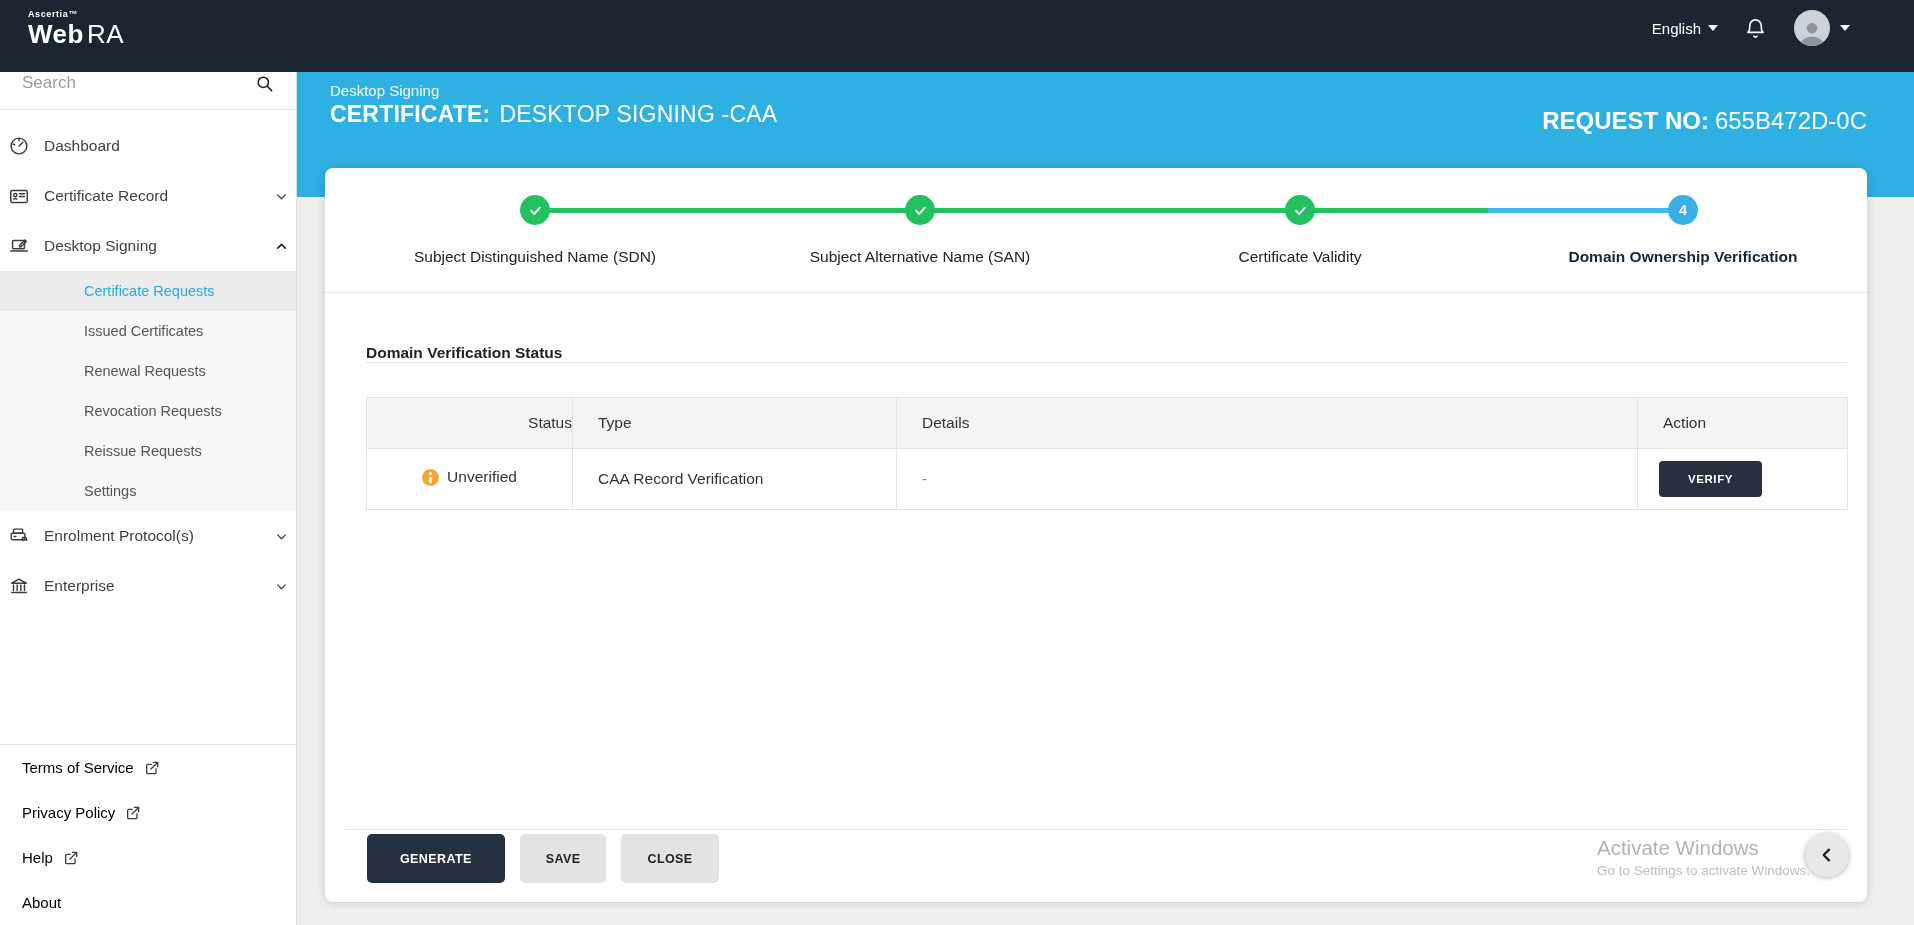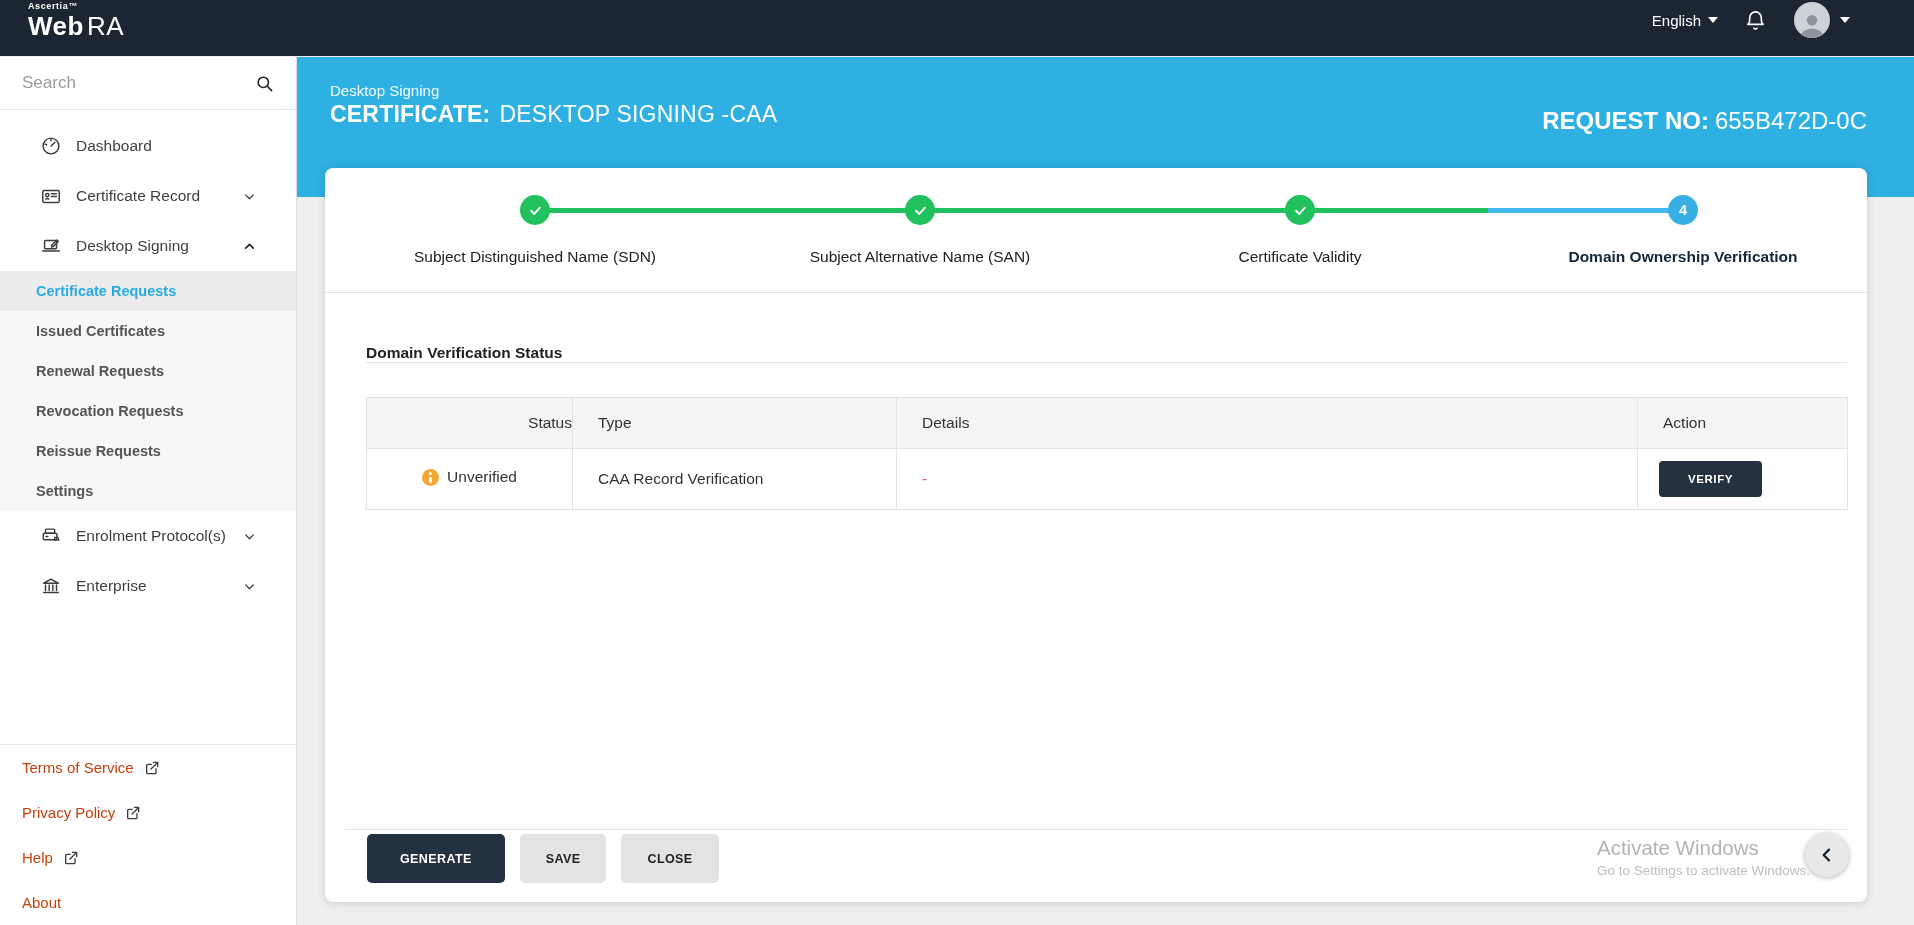--- a/index.html
+++ b/index.html
@@ -1,47 +1,47 @@
 <!DOCTYPE html>
 <html><head>
 <meta charset="utf-8">
 <style>
   * { margin:0; padding:0; box-sizing:border-box; }
   html,body { width:1914px; height:925px; overflow:hidden; }
   body { font-family:"Liberation Sans", sans-serif; background:#efeff0; position:relative; color:#333; }
 
   
-  .topbar { position:absolute; left:0; top:0; width:1914px; height:56px; background:#1c2633; display:flex; align-items:center; justify-content:space-between; padding:0 64px 16px 28px; z-index:30; }
+  .topbar { position:absolute; left:0; top:0; width:1914px; height:72px; background:#1c2633; display:flex; align-items:center; justify-content:space-between; padding:0 64px 16px 28px; z-index:30; }
   .brand { color:#fff; line-height:1; cursor:pointer; }
   .brand-small { font-size:9px; letter-spacing:.6px; display:block; margin-bottom:2px; font-weight:600; }
   .brand-main { font-size:26px; letter-spacing:.5px; }
   .brand-main .b { font-weight:700; }
   .brand-main .l { font-weight:400; margin-left:3px; }
   .top-right { display:flex; align-items:center; gap:26px; }
   .lang { color:#fff; font-size:15px; display:flex; align-items:center; gap:7px; cursor:pointer; }
   .caret { width:0; height:0; border-left:5px solid transparent; border-right:5px solid transparent; border-top:6px solid #fff; display:inline-block; }
   .bell { width:24px; height:24px; cursor:pointer; display:flex; align-items:center; }
   .avatar-wrap { display:flex; align-items:center; gap:10px; cursor:pointer; }
   .avatar { width:36px; height:36px; border-radius:50%; background:#ccd2d8; overflow:hidden; display:flex; align-items:flex-end; justify-content:center; }
 
   
   .sidebar { position:absolute; left:0; top:57px; width:297px; height:868px; background:#fff; border-right:1px solid #ddd; display:flex; flex-direction:column; z-index:20; }
   .search-row { height:53px; border-bottom:1px solid #e6e6e6; display:flex; align-items:center; padding:0 22px; flex:none; }
   .search-row input { border:none; outline:none; flex:1; font-size:17px; color:#444; font-family:"Liberation Sans",sans-serif; }
   .search-row input::placeholder { color:#9b9b9b; }
   .nav { padding-top:11px; flex:none; }
-  .nav-item { height:50px; display:flex; align-items:center; padding:0 40px; cursor:pointer; font-size:15.5px; color:#3f3f3f; position:relative; }
+  .nav-item { height:50px; display:flex; align-items:center; padding:0 8px; cursor:pointer; font-size:15.5px; color:#3f3f3f; position:relative; }
   .nav-item .ico { width:22px; height:22px; margin-right:14px; flex:none; display:flex; align-items:center; justify-content:center; }
   .nav-item .chev { margin-left:auto; display:flex; align-items:center; }
   .submenu { background:#f7f7f7; }
-  .submenu-item { height:40px; display:flex; align-items:center; padding-left:36px; font-size:14.5px; color:#555; cursor:pointer;font-weight:bold; }
+  .submenu-item { height:40px; display:flex; align-items:center; padding-left:84px; font-size:14.5px; color:#555; cursor:pointer; }
   .submenu-item.active { background:#ececec; color:#29abe2; }
   .side-footer { margin-top:auto; flex:none; }
   .side-divider { border-top:1px solid #e3e3e3; margin:0; }
-  .foot-link { height:45px; display:flex; align-items:center; padding:0 22px; font-size:15px; color:#c2410c; cursor:pointer; gap:10px; }
+  .foot-link { height:45px; display:flex; align-items:center; padding:0 22px; font-size:15px; color:#000000; cursor:pointer; gap:10px; }
 
   
   .blueband { position:absolute; left:297px; top:57px; width:1617px; height:140px; background:#2fb0e2; z-index:1; }
   .crumb { position:absolute; left:33px; top:25px; color:#fff; font-size:15px; opacity:.95; }
   .page-title { position:absolute; left:33px; top:44px; color:#fff; font-size:23px; letter-spacing:.2px; }
   .page-title .tb { font-weight:700; }
   .page-title .tv { font-weight:400; margin-left:9px; }
   .request { position:absolute; right:47px; top:50px; color:#fff; font-size:24px; }
   .request .rb { font-weight:700; }
   .request .rv { font-weight:400; margin-left:6px; }

